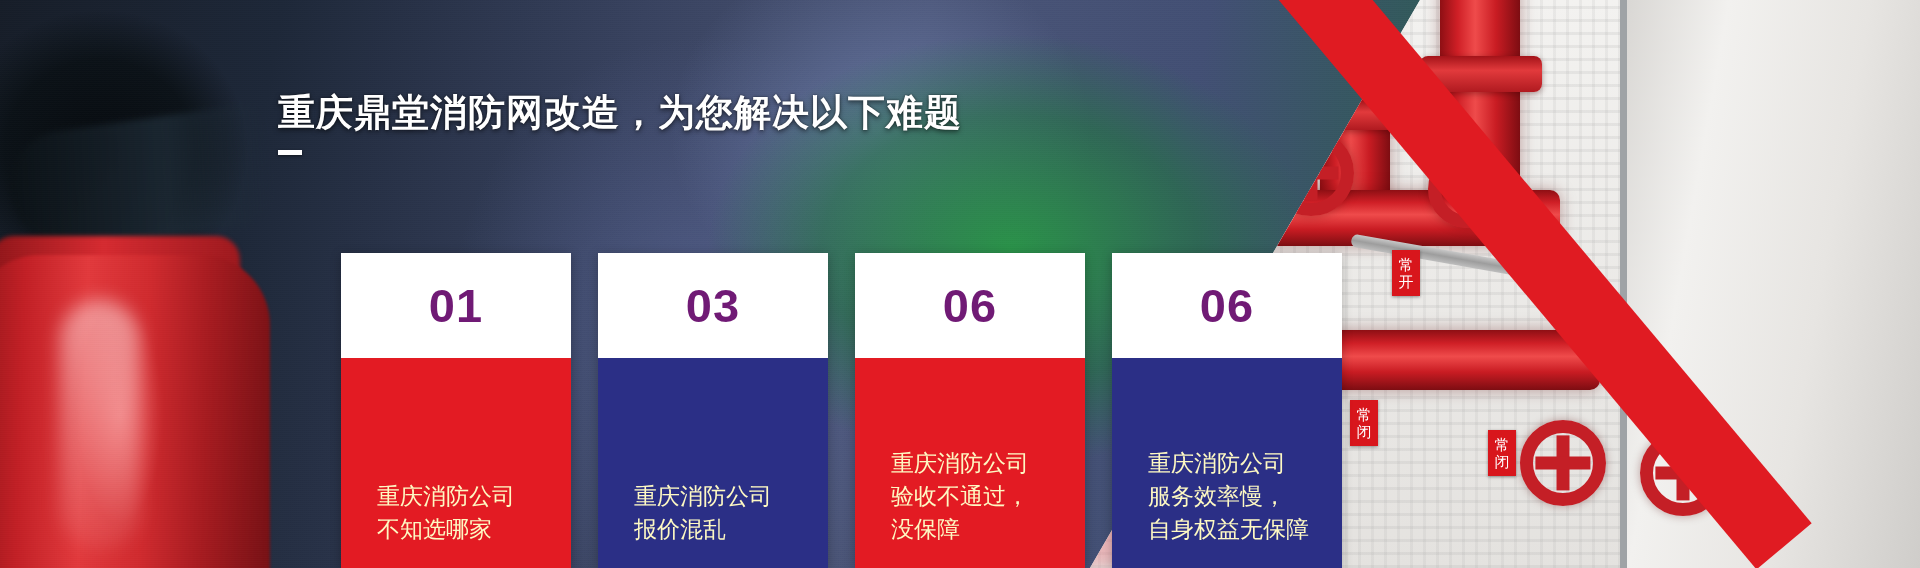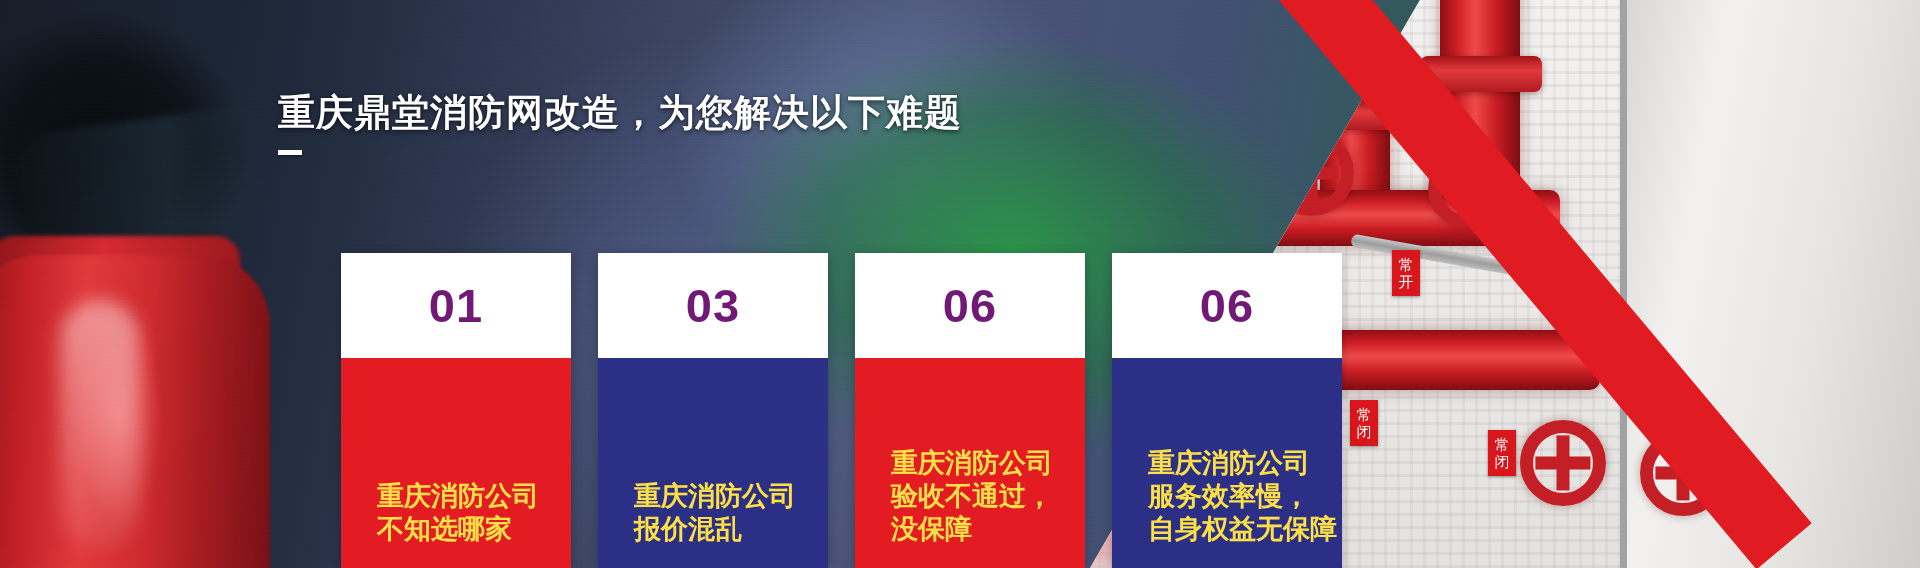--- a/index.html
+++ b/index.html
@@ -196,24 +196,24 @@
     font-weight:bold;
     letter-spacing:1px;
   }
   .card-body{
     flex:1;
     display:flex;
     align-items:flex-end;
     padding:0 0 22px 36px;
   }
   .card-body p{
-    color:#fde047;
-    font-size:27px;
+    color:#fef9c3;
+    font-size:23px;
     line-height:33px;
-    font-weight:700;
+    font-weight:400;
     white-space:pre-line;
   }
   .card.red   .card-body{ background:#e31b23; }
   .card.blue  .card-body{ background:#2b2f86; }
 </style>
 </head>
 <body>
 
 <div class="banner">
 

